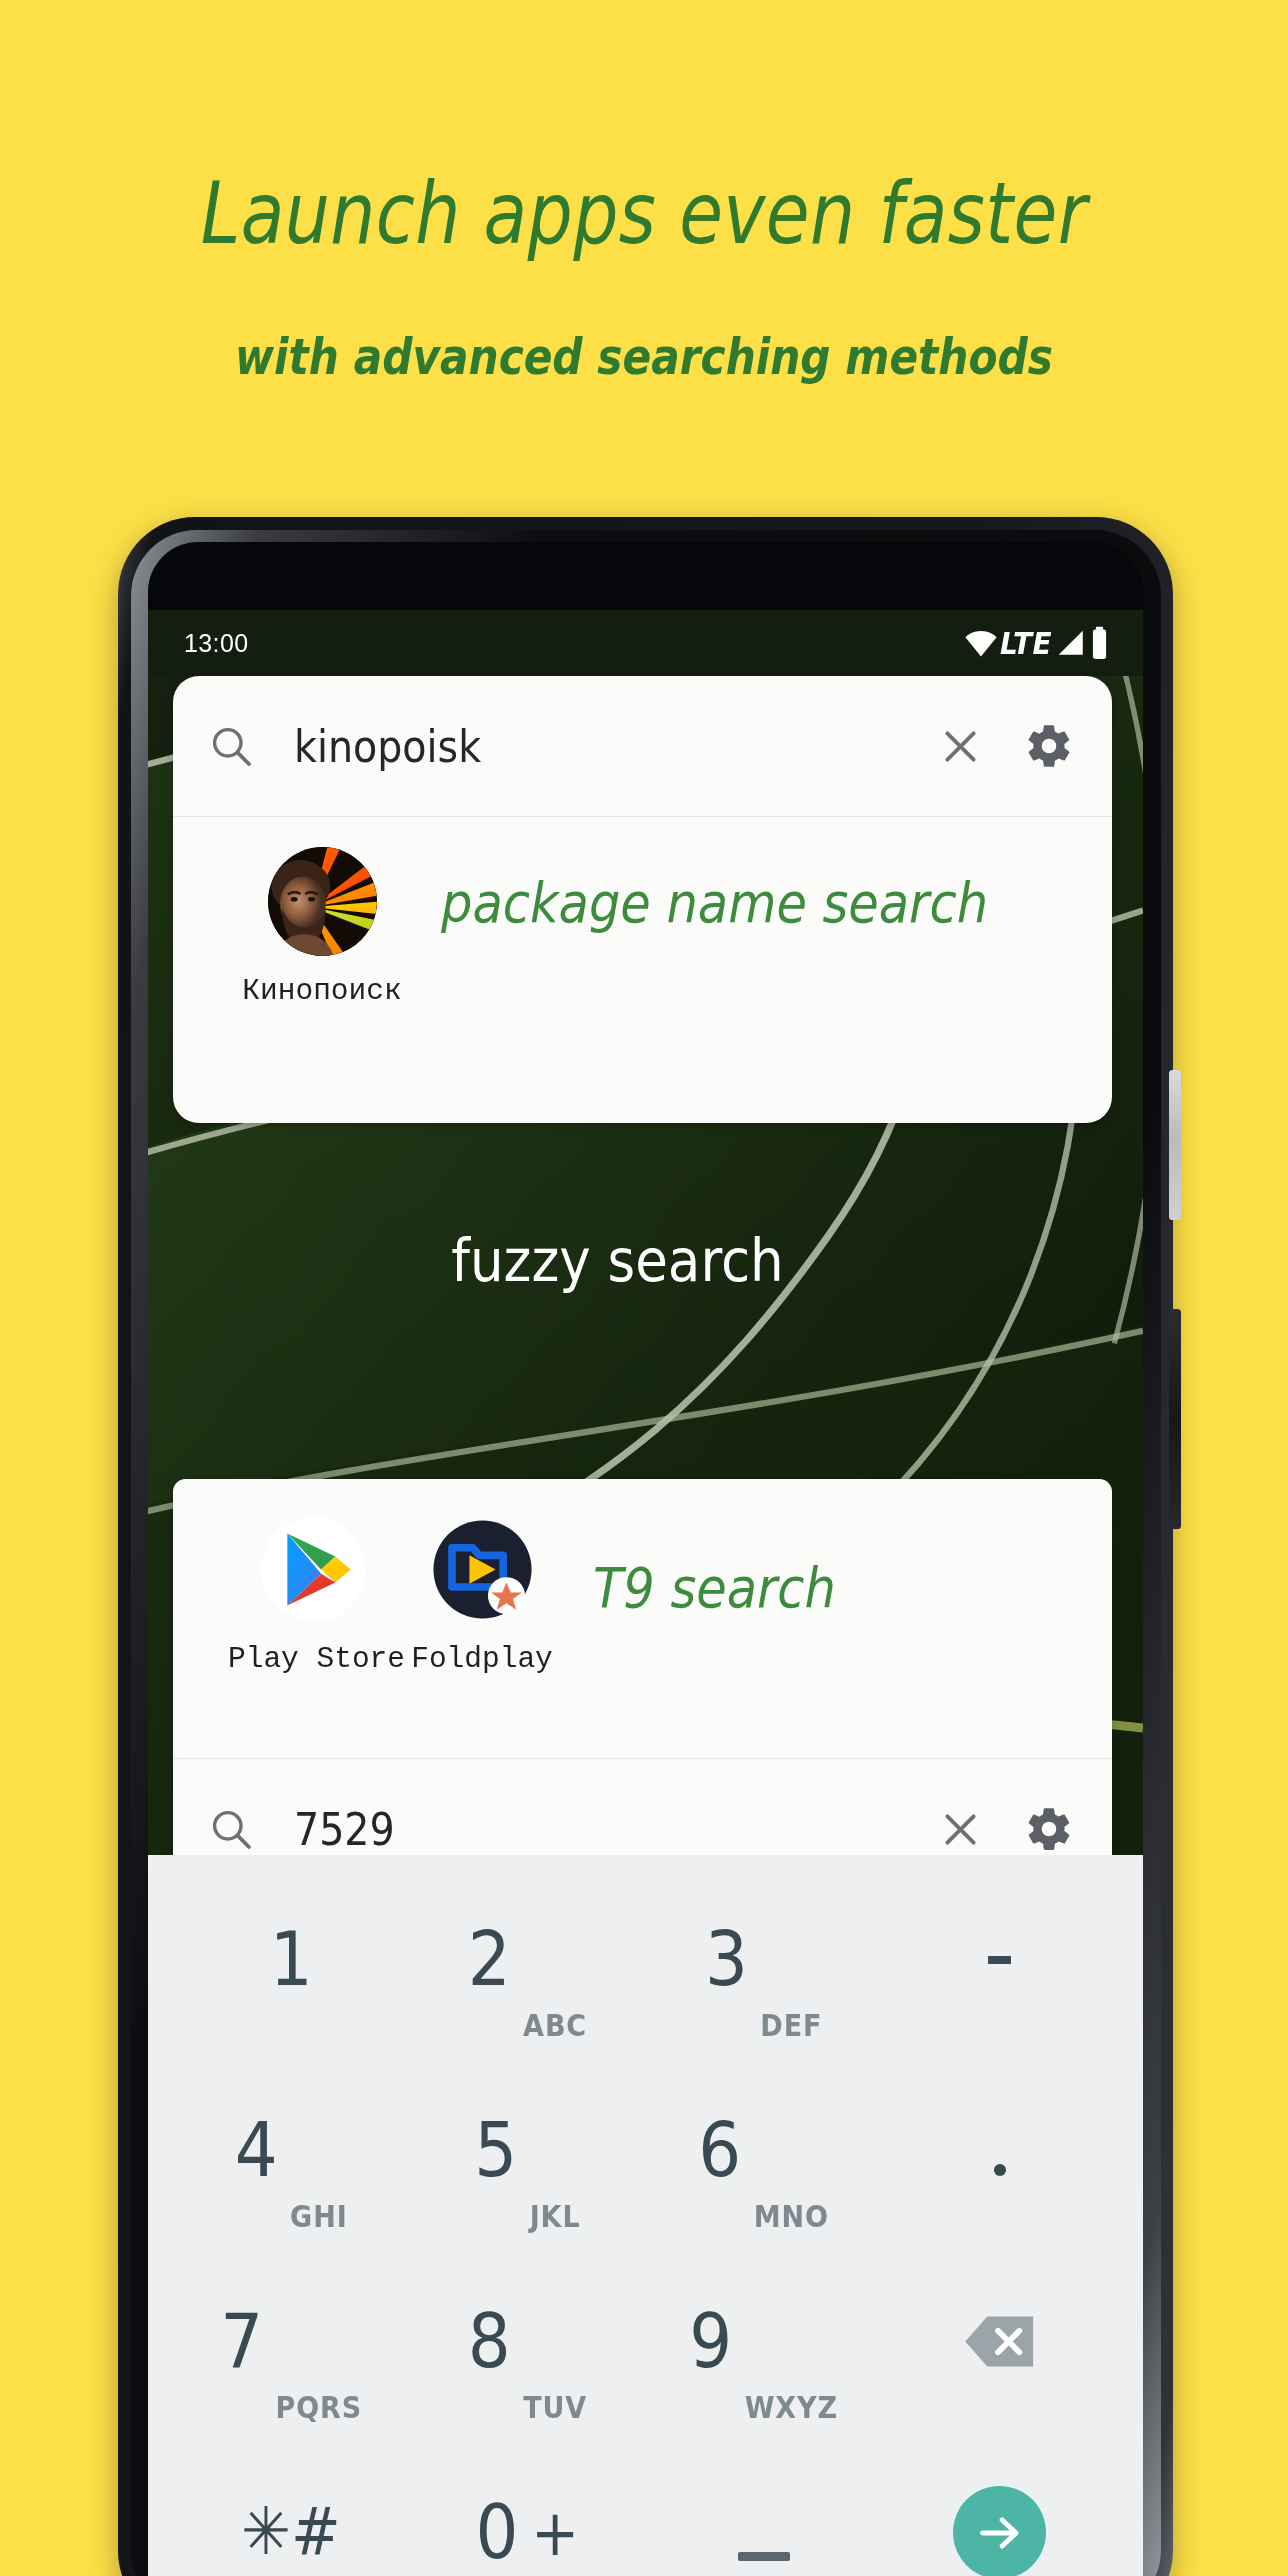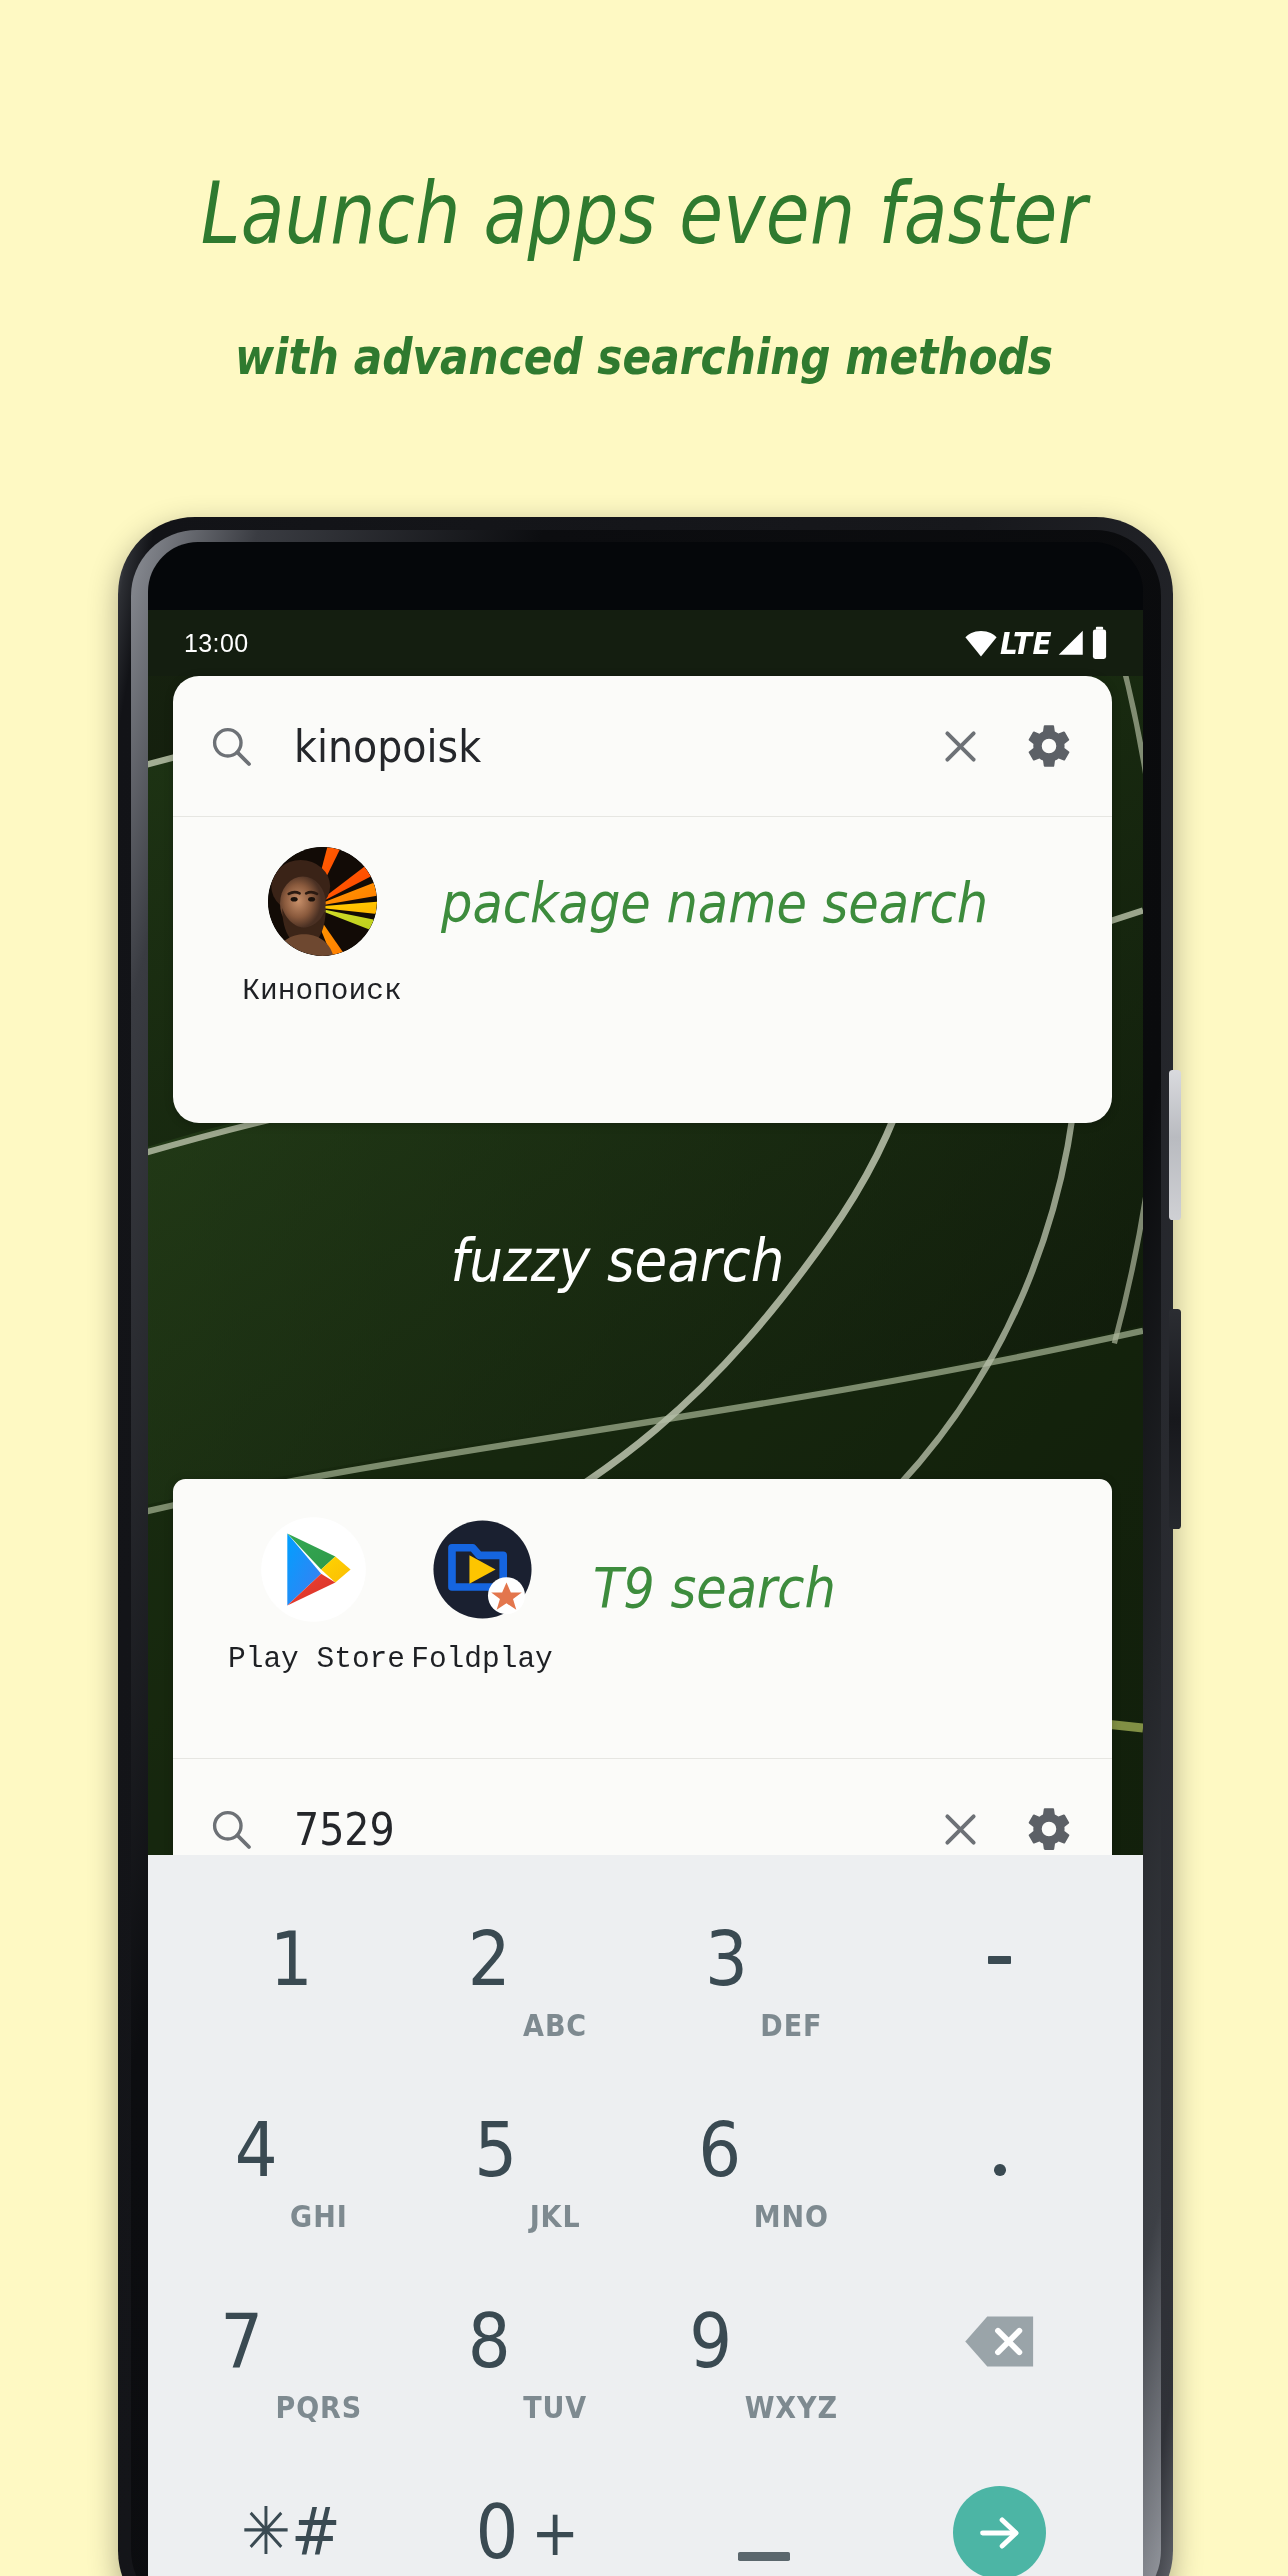--- a/index.html
+++ b/index.html
@@ -9,21 +9,21 @@
     height: 2576px;
     background: #ffffff;
     font-family: "Liberation Sans", sans-serif;
     overflow: hidden;
   }
 
   #root {
     position: relative;
     width: 1288px;
     height: 2576px;
-    background: #fef9c3;
+    background: #fde047;
   }
 
   
   .promo-title {
     position: absolute;
     top: 168px;
     left: 0;
     width: 1288px;
     text-align: center;
     font-family: "DejaVu Sans Condensed", "Liberation Sans Narrow", "Liberation Sans", sans-serif;
@@ -258,21 +258,20 @@
 
   
   #note-fuzzy {
     position: absolute;
     left: 0;
     top: 684px;
     width: 939px;
     text-align: center;
     z-index: 3;
     font-family: "DejaVu Sans Condensed", "Liberation Sans Narrow", "Liberation Sans", sans-serif;
-    font-style: italic;
     font-size: 59px;
     color: #ffffff;
     white-space: nowrap;
   }
 
   
   .apps-row { position: relative; height: 279px; }
   .apps-row .app-tile.first { left: 55px; top: 36px; }
   .apps-row .app-tile.second { left: 224px; top: 36px; }
   .app-icon-plain {

